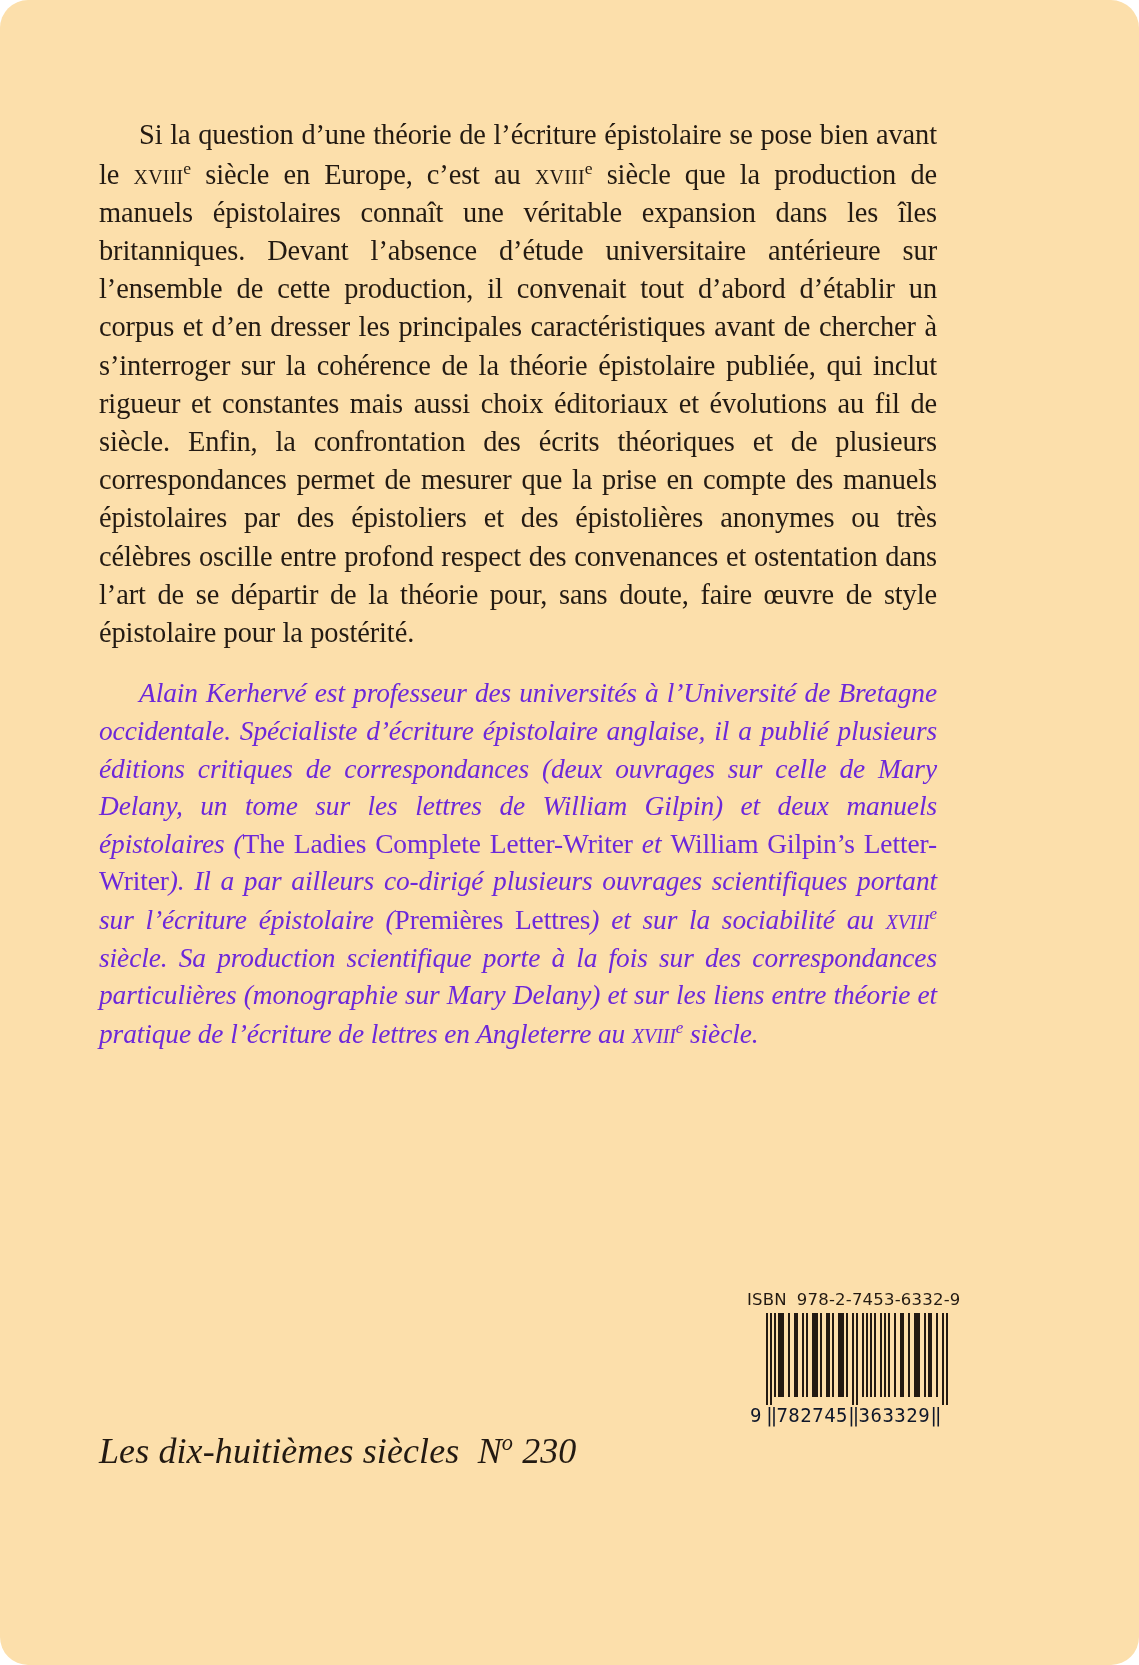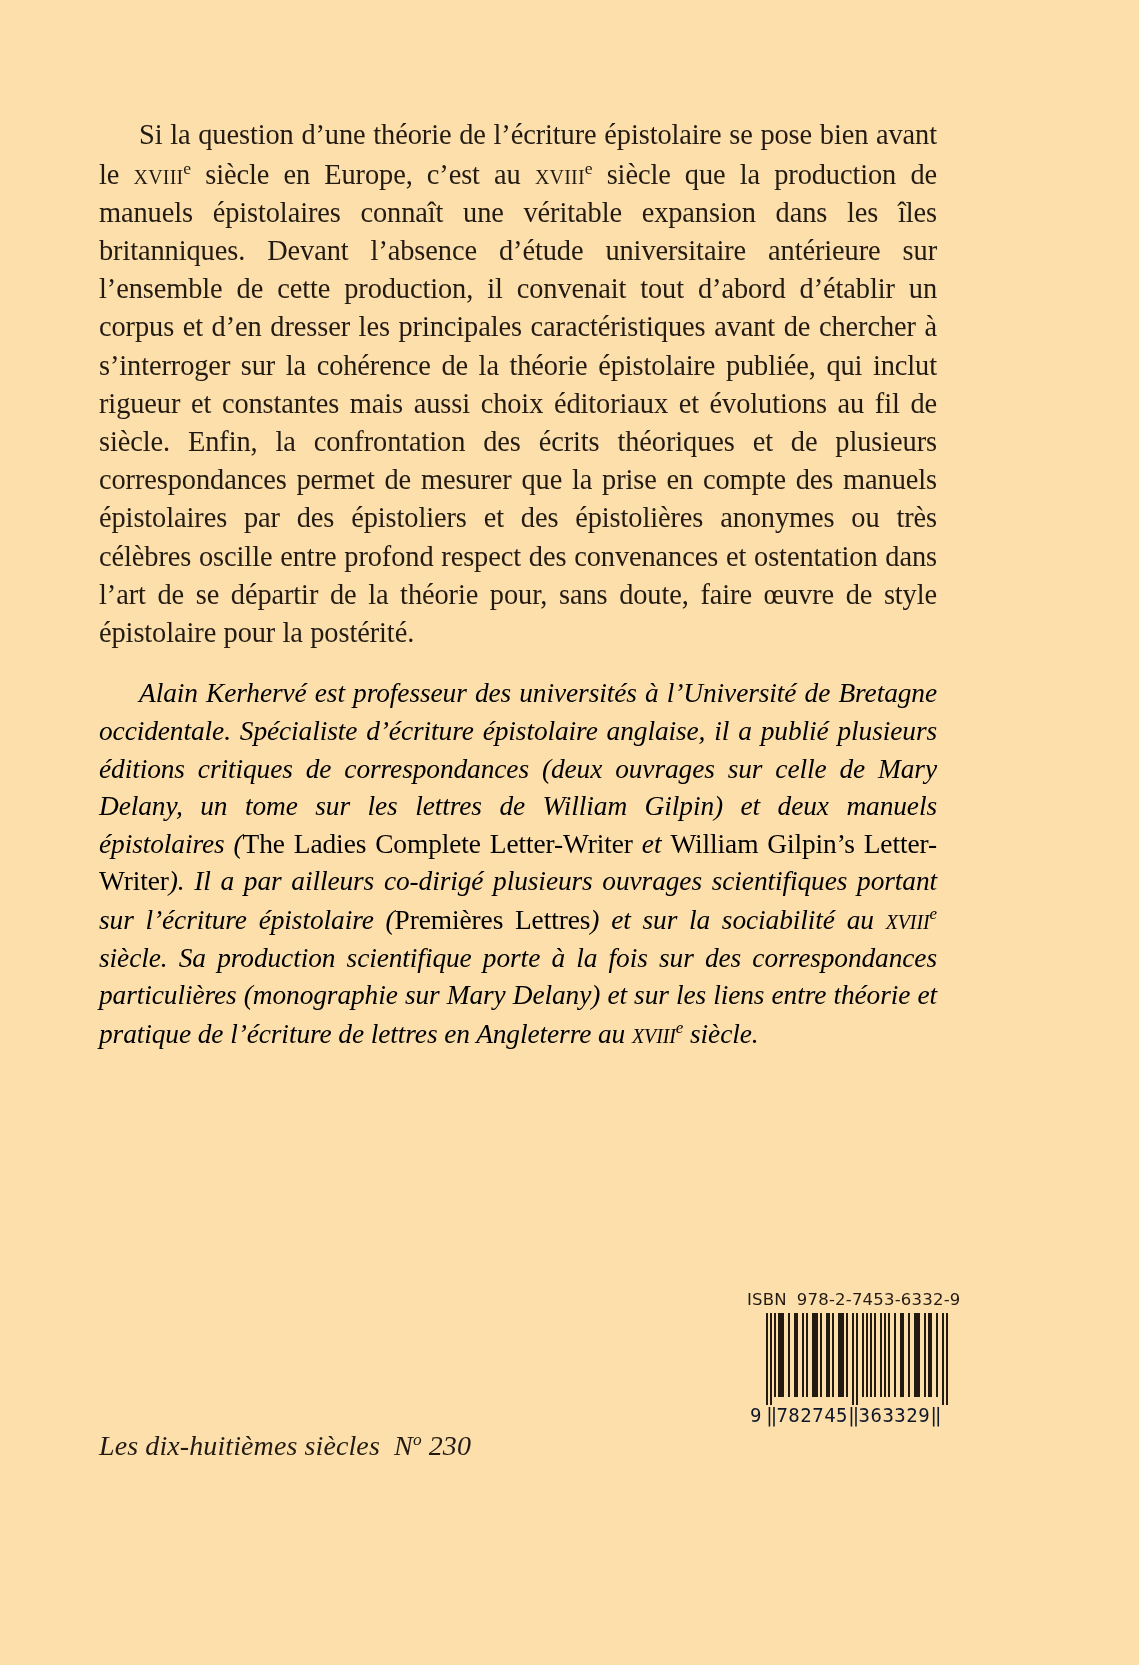--- a/index.html
+++ b/index.html
@@ -10,20 +10,21 @@
     background: #ffffff;
     font-family: "Liberation Serif", serif;
   }
   .cover {
     position: relative;
     width: 1139px;
     height: 1665px;
     background: #fcdfab;
     overflow: hidden;
     box-sizing: border-box;
+    border-radius: 28px;
   }
 
   
   .blurb {
     position: absolute;
     left: 99px;
     top: 88px;
     width: 838px;
     font-family: "Liberation Serif", serif;
     font-size: 28.4px;
@@ -49,42 +50,42 @@
   
   .bio {
     position: absolute;
     left: 99px;
     top: 648px;
     width: 838px;
     font-family: "Liberation Serif", serif;
     font-style: italic;
     font-size: 27.4px;
     line-height: 37.6px;
-    color: #000000;
+    color: #6d28d9;
     text-align: justify;
     text-indent: 40px;
     letter-spacing: -0.1px;
     -webkit-font-smoothing: antialiased;
   }
   .bio .rom {
     font-style: normal;
   }
   .bio .sc {
     font-variant: small-caps;
     font-size: 1.02em;
   }
 
   
   .series {
     position: absolute;
     left: 99px;
     top: 1430px;
     font-family: "Liberation Serif", serif;
     font-style: italic;
-    font-size: 28px;
+    font-size: 36px;
     color: #231a12;
     letter-spacing: 0.1px;
     white-space: nowrap;
   }
   .series sup {
     font-size: 0.62em;
     vertical-align: super;
     line-height: 0;
   }
 

